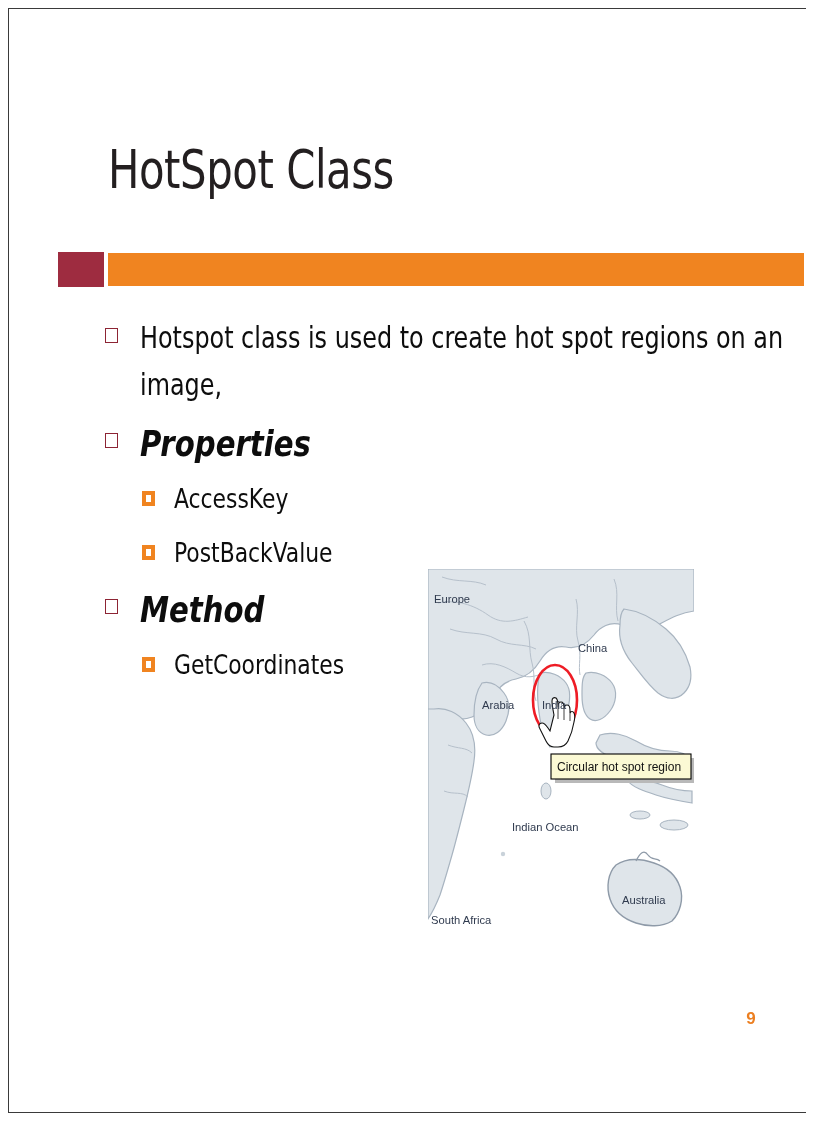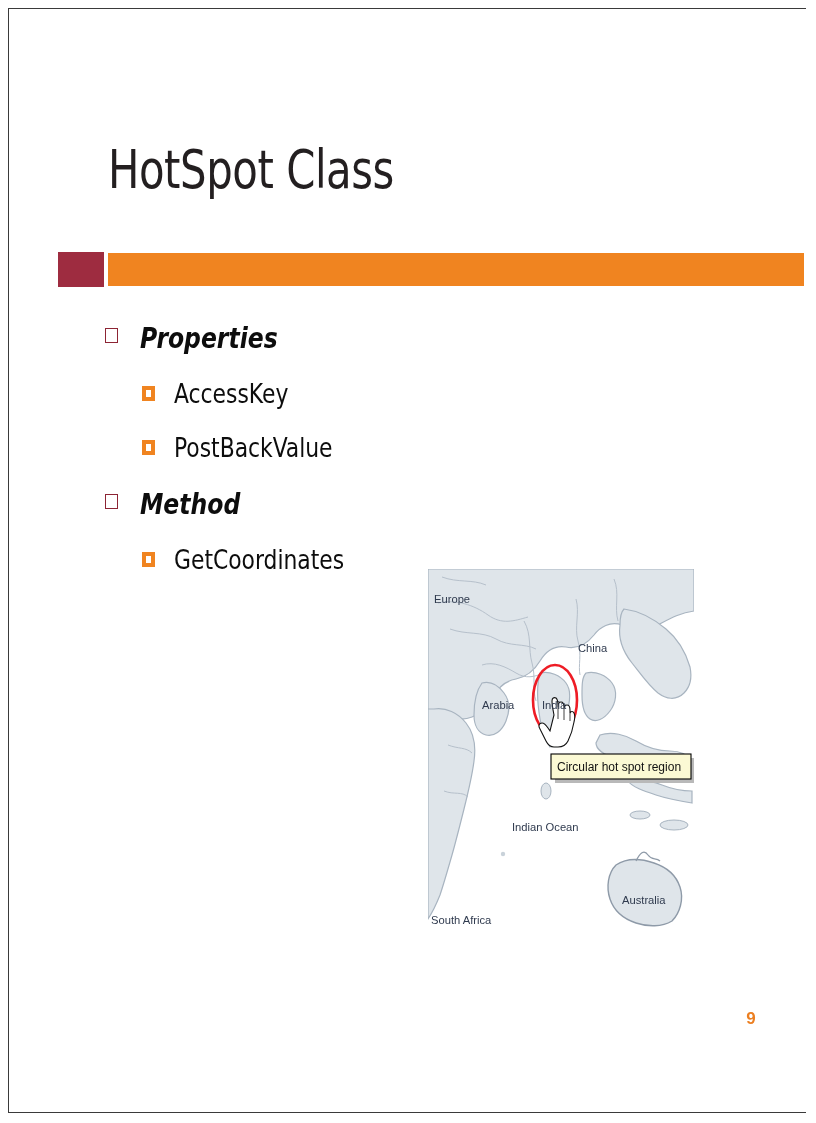--- a/index.html
+++ b/index.html
@@ -110,21 +110,21 @@
     height: 15px;
     border: 1.6px solid #8d2434;
     box-sizing: border-box;
     background: #ffffff;
   }
   .l1.em .txt {
     font-weight: bold;
     font-style: italic;
   }
   .l1.em {
-    font-size: 29px;
+    font-size: 36px;
   }
 
   .it { font-style: italic; }
 
   .l2 {
     position: relative;
     padding-left: 72px;
     margin-bottom: 12px;
     font-size: 27px;
     line-height: 42px;
@@ -192,20 +192,24 @@
 
   <div class="slide-title">HotSpot Class</div>
 
   <div class="divider">
     <div class="sq"></div>
     <div class="bar"></div>
   </div>
 
   <div class="body">
 
+    <div class="l1">
+      <span class="mk"></span>
+      <span class="txt">Hotspot class is used to create hot spot regions on an image,</span>
+    </div>
 
 
     <div class="l1 em">
       <span class="mk"></span>
       <span class="txt">Properties</span>
     </div>
 
     <div class="l2">
       <span class="mk">
           <i></i>

